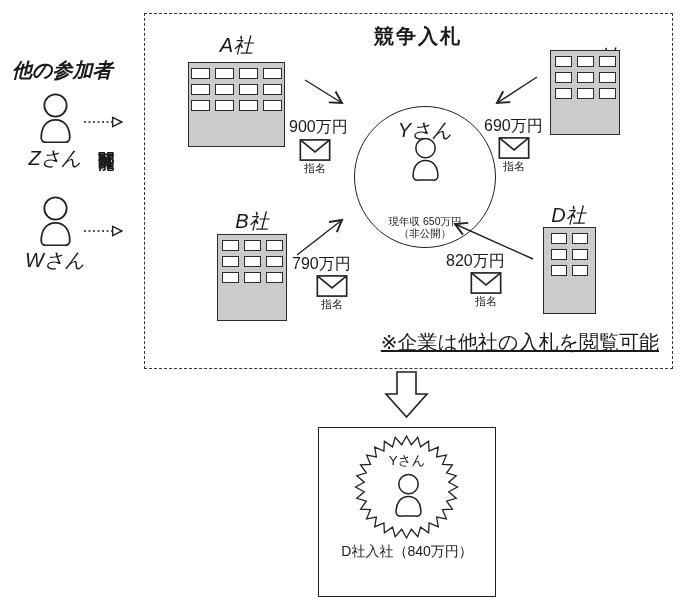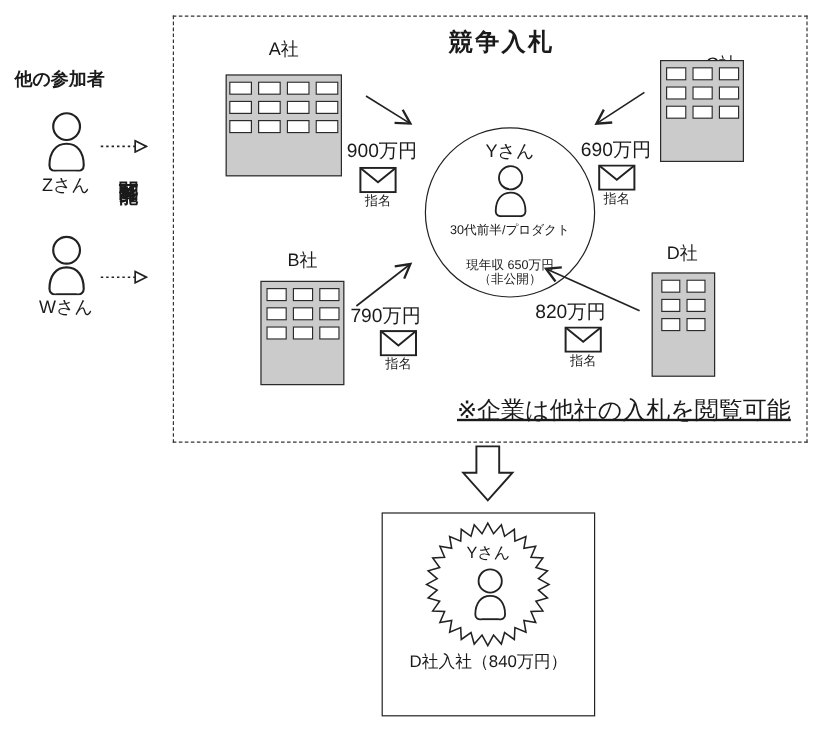--- a/index.html
+++ b/index.html
@@ -40,21 +40,21 @@
   
   #candidate-circle{
     left:354px;top:106px;width:142px;height:142px;border-radius:50%;
     border:1.5px solid #222;box-sizing:border-box;background:#fff;
   }
   .fullw{left:0;width:100%;}
 
   svg{display:block;}
   #overlay{left:0;top:0;pointer-events:none;}
 
-  .fs15{font-size:15px;}
+  .fs15{font-size:20px;font-style:italic;}
   .fs16{font-size:16px;}
   .fs11{font-size:11px;}
   .fs10{font-size:10.5px;}
   .fs14{font-size:14px;}
 
   #view-label{
     left:97px;top:139px;writing-mode:vertical-rl;text-orientation:upright;
     font-size:16px;font-weight:bold;letter-spacing:1px;
   }
   #auction-title{left:374px;top:24px;font-size:20px;font-weight:bold;letter-spacing:2px;}
@@ -170,21 +170,20 @@
     <path d="M1,1 L17,14 L33,1" fill="none" stroke="#222" stroke-width="1.8"></path>
   </svg>
   <div class="abs txt fs11 center" style="left:468px;top:295px;width:36px;">指名</div>
 
   <div class="abs" id="candidate-circle">
     <div class="abs txt fs15 center fullw" style="top:11px;">Yさん</div>
     <svg class="abs" style="left:55px;top:30px;" width="31" height="44" viewBox="0 0 40 56">
       <path d="M20,30 C30,30 36,38 36,50 C36,54 33,56 29,55.2 L11,55.2 C7,56 4,54 4,50 C4,38 10,30 20,30 Z" fill="#fff" stroke="#222" stroke-width="2"></path>
       <circle cx="20" cy="14" r="12.5" fill="#fff" stroke="#222" stroke-width="2"></circle>
     </svg>
-    <div class="abs txt fs10 center fullw" style="top:79px;">30代前半/プロダクト</div>
     <div class="abs txt fs10 center fullw" style="top:108px;">現年収 650万円</div>
     <div class="abs txt fs10 center fullw" style="top:120px;">（非公開）</div>
   </div>
 
   <div class="abs" id="result-frame">
     <div class="abs txt fs14 center fullw" style="top:25px;font-size:13.5px;">Yさん</div>
     <svg class="abs" style="left:74px;top:45px;" width="31" height="44" viewBox="0 0 40 56">
       <path d="M20,30 C30,30 36,38 36,50 C36,54 33,56 29,55.2 L11,55.2 C7,56 4,54 4,50 C4,38 10,30 20,30 Z" fill="#fff" stroke="#222" stroke-width="2"></path>
       <circle cx="20" cy="14" r="12.5" fill="#fff" stroke="#222" stroke-width="2"></circle>
     </svg>

